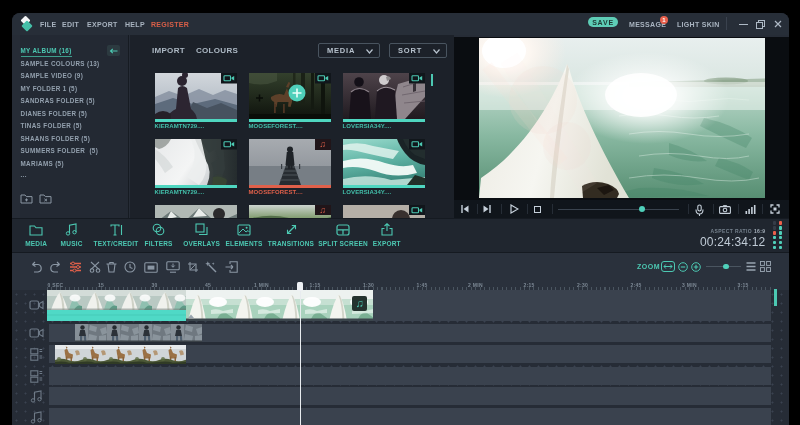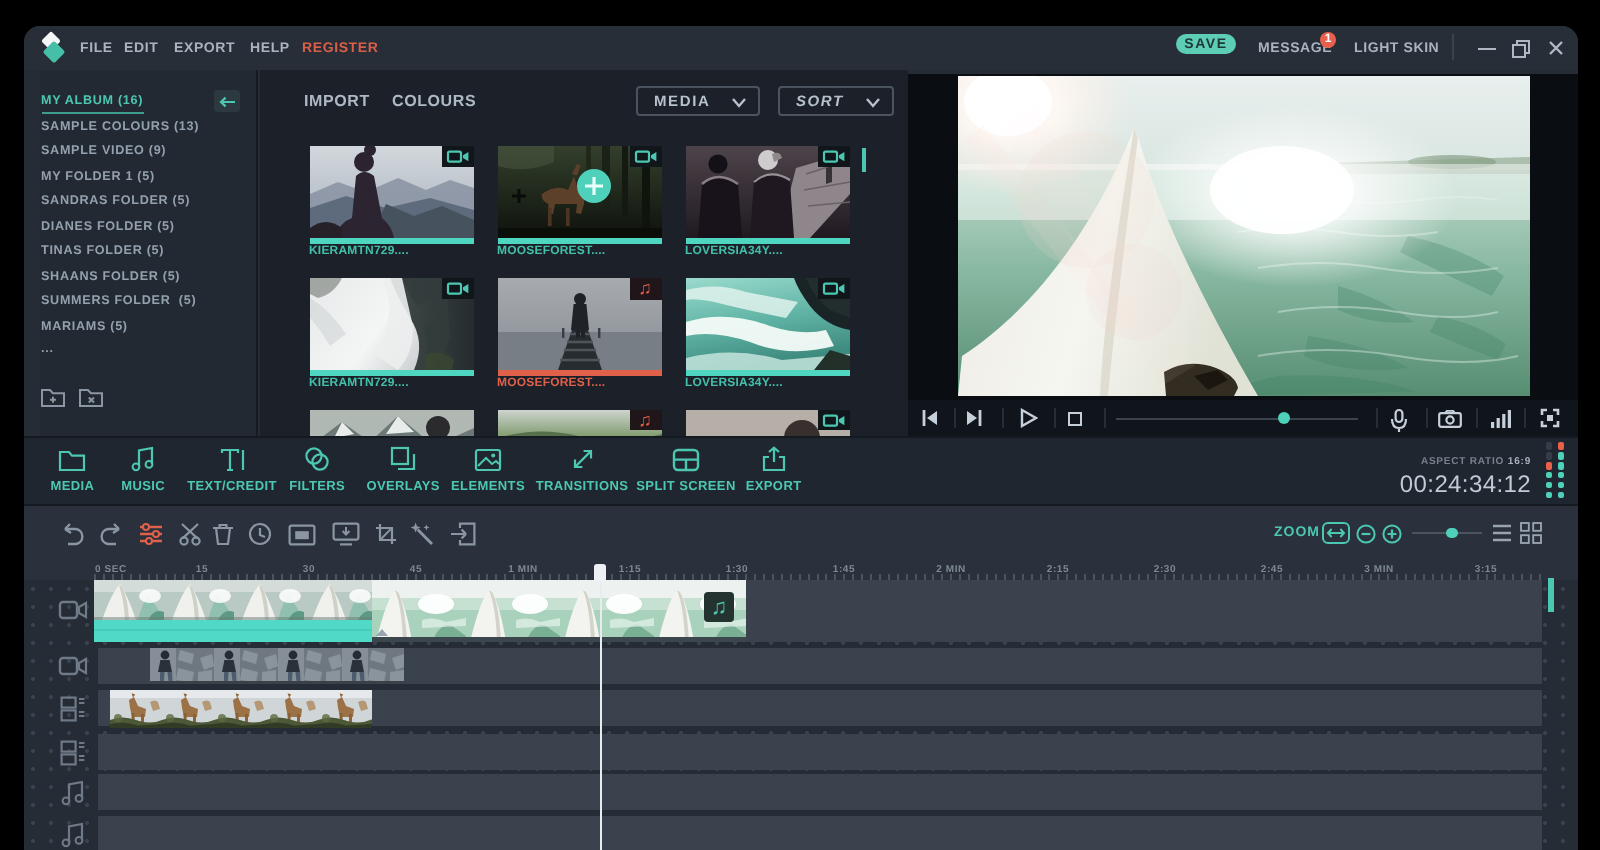--- a/index.html
+++ b/index.html
@@ -87,21 +87,21 @@
   <div class="mediapanel">
     <div class="menu" style="left:22px;top:4px;font-size:8px;color:#adb9c4;">IMPORT</div>
     <div class="menu" style="left:66px;top:4px;font-size:8px;color:#adb9c4;">COLOURS</div>
     <div class="abs" style="left:188px;top:8px;width:62px;height:15px;border:1px solid #49545f;border-radius:2px;
       font-size:7.5px;font-weight:bold;letter-spacing:0.8px;color:#b6c1cc;line-height:14px;padding-left:8px;">MEDIA
       <svg class="abs" style="right:6px;top:4.5px;" width="7" height="5" viewBox="0 0 7 5">
           <path d="M0.5 0.5 L3.5 4 L6.5 0.5" fill="none" stroke="#b6c1cc" stroke-width="1.2"></path>
         </svg>
     </div>
     <div class="abs" style="left:259px;top:8px;width:58px;height:15px;border:1px solid #49545f;border-radius:2px;
-      font-size:7.5px;font-weight:bold;letter-spacing:0.8px;color:#b6c1cc;line-height:14px;padding-left:8px;font-style:italic;">SORT
+      font-size:7.5px;font-weight:bold;letter-spacing:0.8px;color:#b6c1cc;line-height:14px;padding-left:8px;">SORT
       <svg class="abs" style="right:6px;top:4.5px;" width="7" height="5" viewBox="0 0 7 5">
           <path d="M0.5 0.5 L3.5 4 L6.5 0.5" fill="none" stroke="#b6c1cc" stroke-width="1.2"></path>
         </svg>
     </div>
 
     <svg class="abs" style="left:24.5px;top:38.4px;" width="82" height="46" viewBox="0 0 82 46">
       <defs>
           <linearGradient id="sky1" x1="0" y1="0" x2="0" y2="1">
         <stop offset="0" stop-color="#d2d7dc"></stop>
             <stop offset="1" stop-color="#a8b2bd"></stop>

